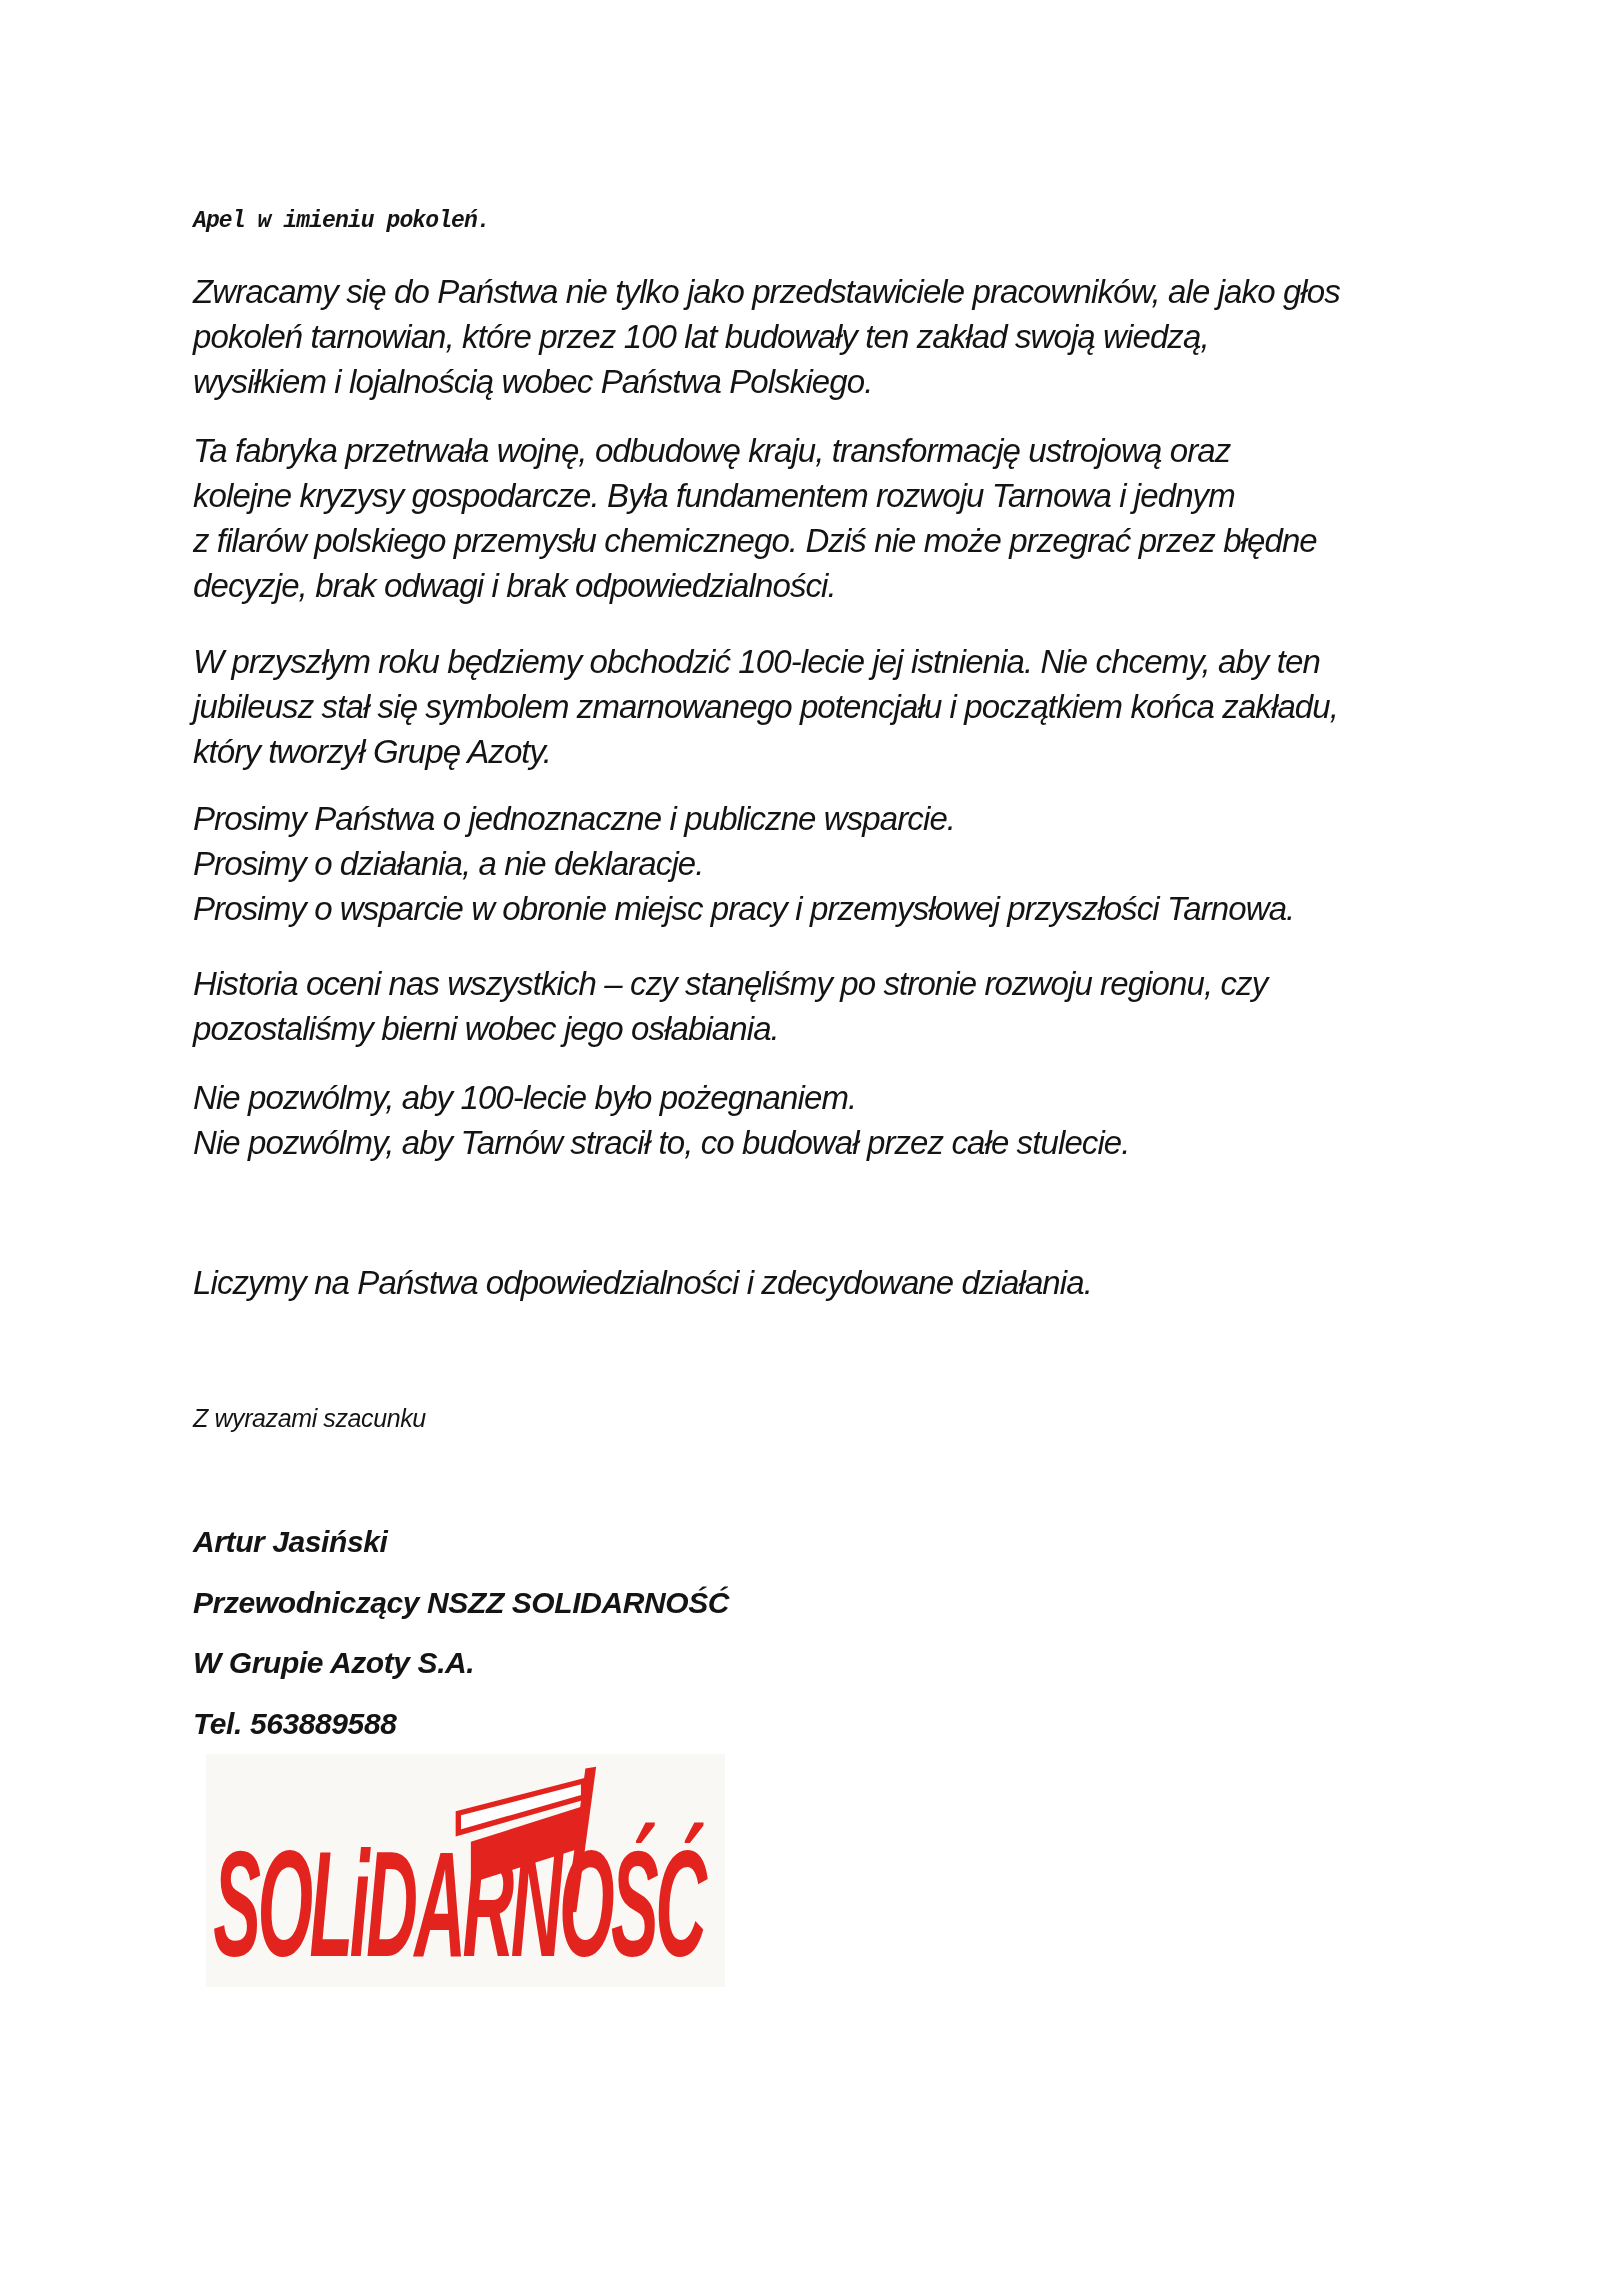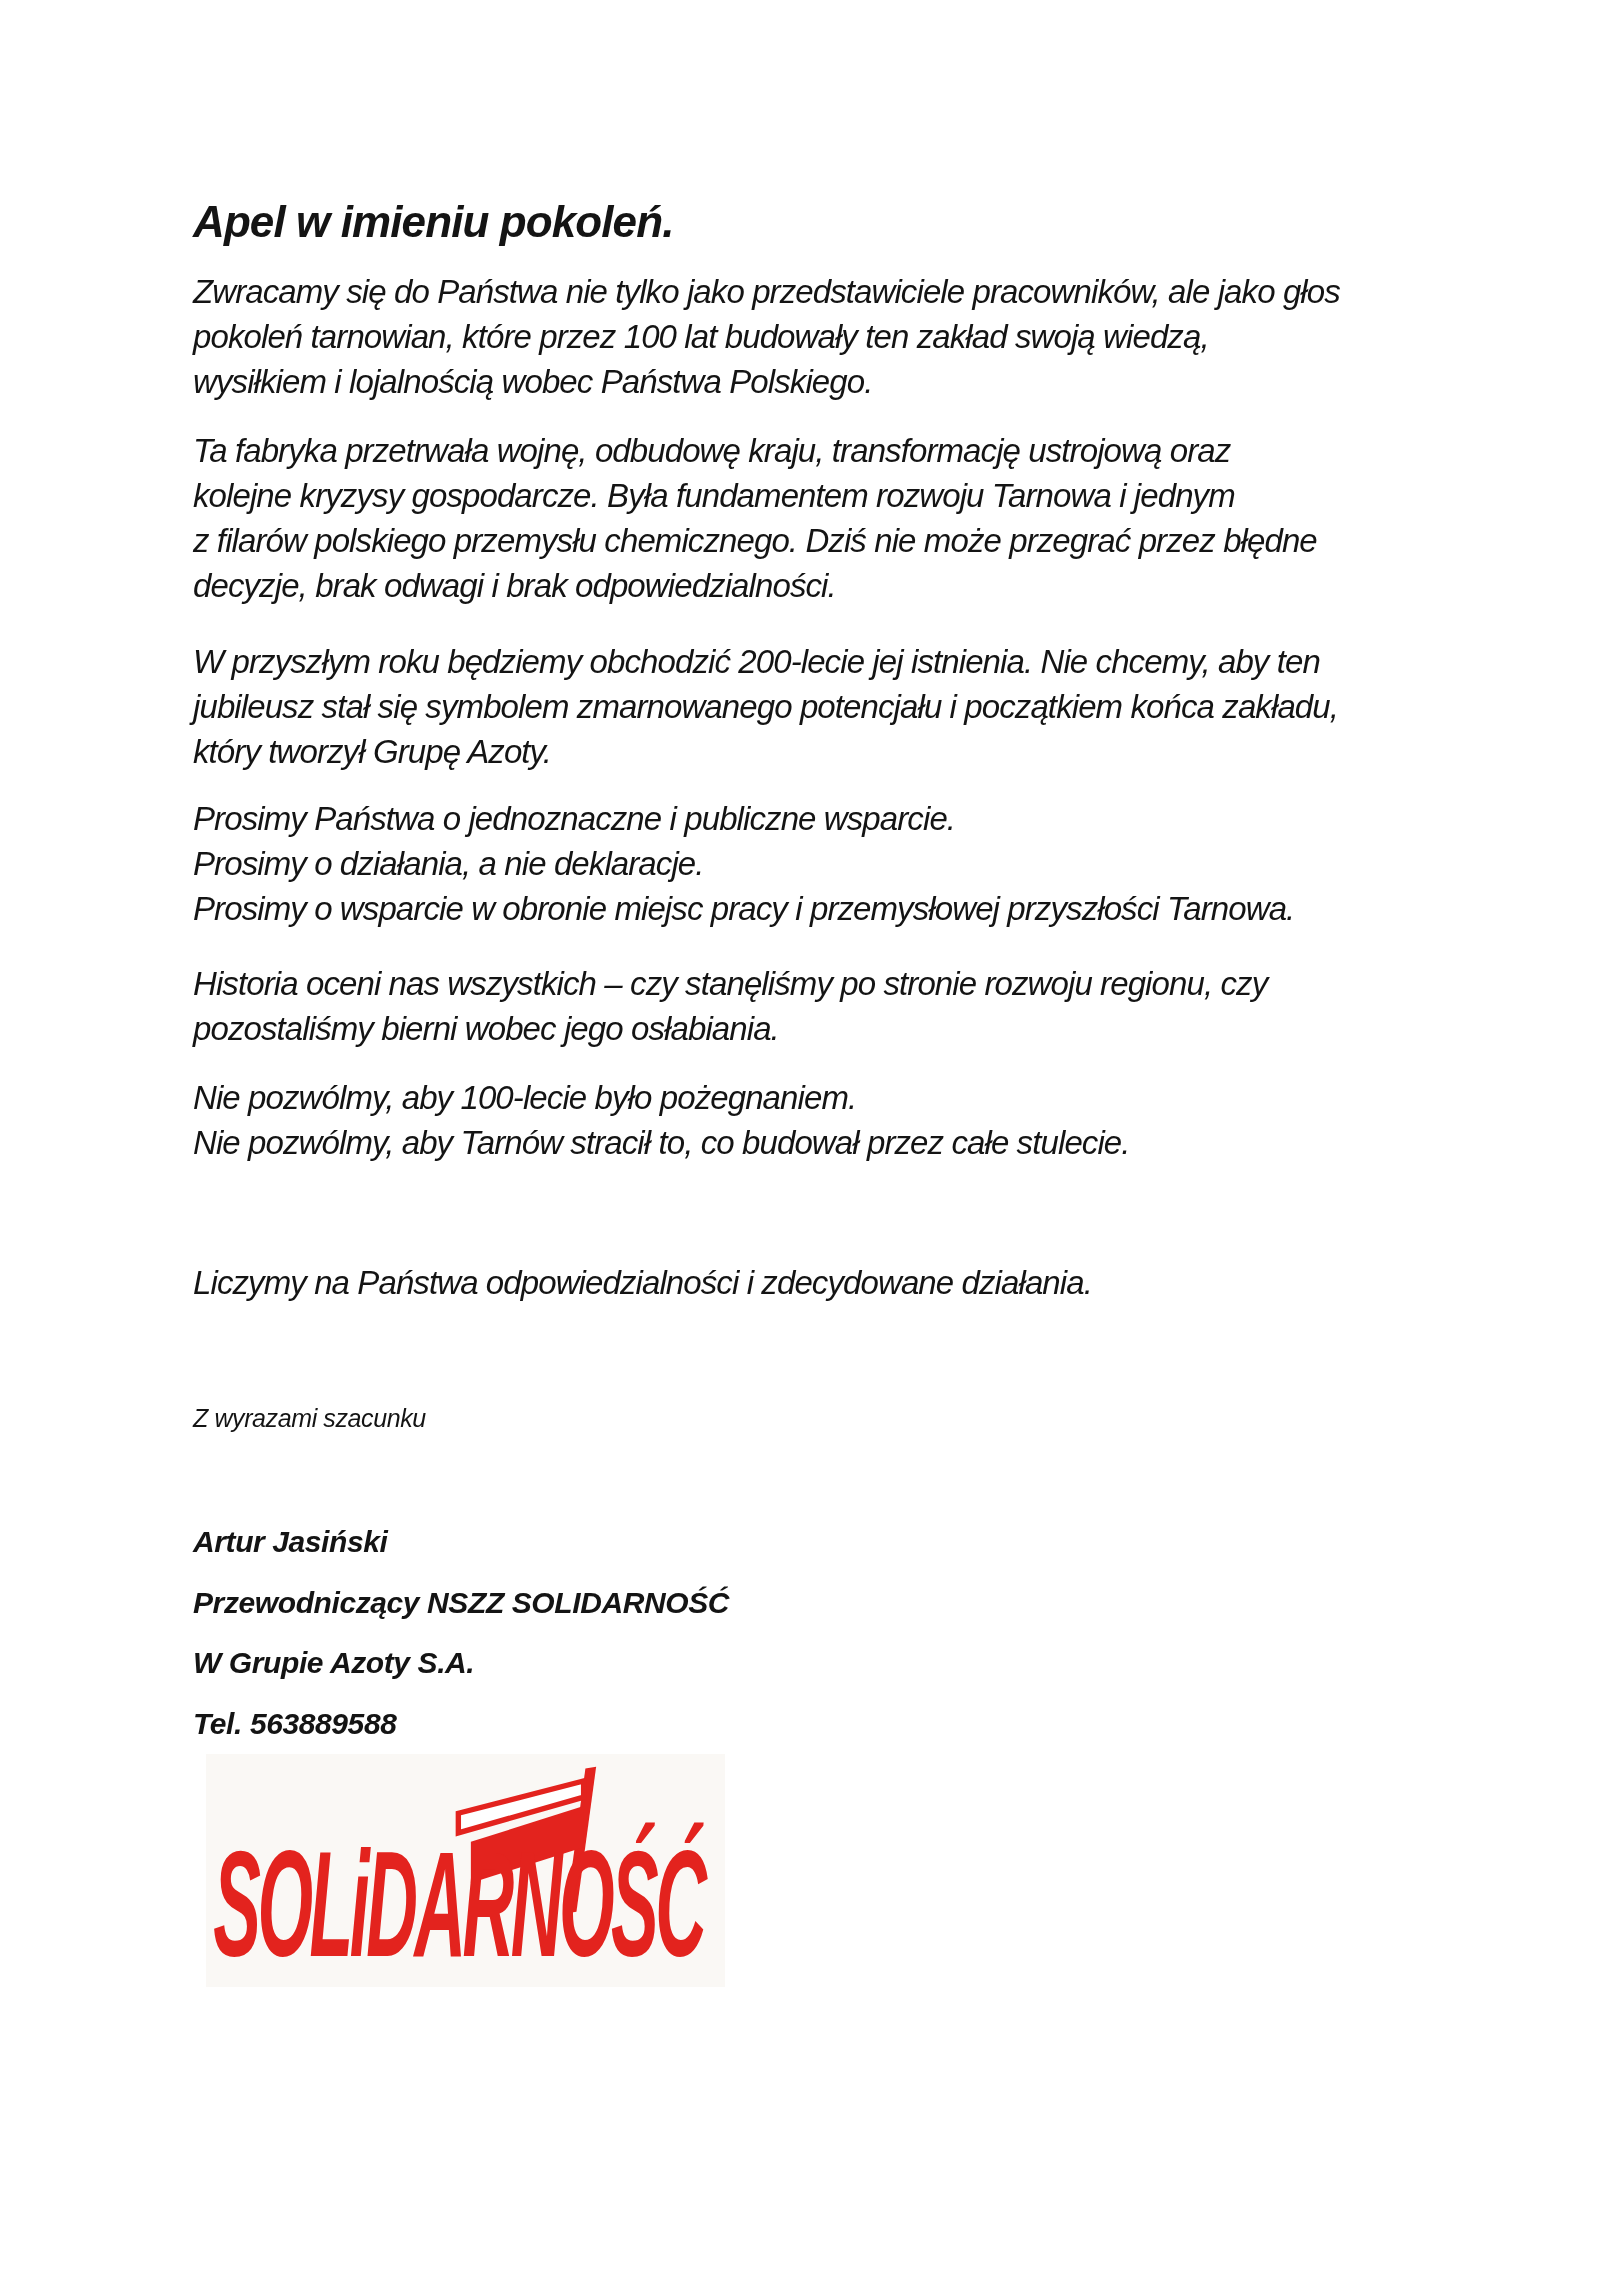--- a/index.html
+++ b/index.html
@@ -21,24 +21,25 @@
     font-weight:normal;
     font-style:italic;
     font-size:33px;
     line-height:45px;
     letter-spacing:-0.9px;
     white-space:pre;
   }
   .heading{
     font-weight:bold;
     font-style:italic;
-    font-size:44px;
+    font-size:23px;
     line-height:45px;
     letter-spacing:-0.9px;
     white-space:pre;
+    font-family:Liberation Mono, monospace;
   }
   .closing{
     font-style:italic;
     font-weight:normal;
     font-size:25px;
     line-height:43px;
     letter-spacing:-0.4px;
     white-space:pre;
   }
   .sig-line{
@@ -71,21 +72,21 @@
 
 <div class="abs body-par" style="top:269px">Zwracamy się do Państwa nie tylko jako przedstawiciele pracowników, ale jako głos
 pokoleń tarnowian, które przez 100 lat budowały ten zakład swoją wiedzą,
 wysiłkiem i lojalnością wobec Państwa Polskiego.</div>
 
 <div class="abs body-par" style="top:428px">Ta fabryka przetrwała wojnę, odbudowę kraju, transformację ustrojową oraz
 kolejne kryzysy gospodarcze. Była fundamentem rozwoju Tarnowa i jednym
 z filarów polskiego przemysłu chemicznego. Dziś nie może przegrać przez błędne
 decyzje, brak odwagi i brak odpowiedzialności.</div>
 
-<div class="abs body-par" style="top:639px">W przyszłym roku będziemy obchodzić 200-lecie jej istnienia. Nie chcemy, aby ten
+<div class="abs body-par" style="top:639px">W przyszłym roku będziemy obchodzić 100-lecie jej istnienia. Nie chcemy, aby ten
 jubileusz stał się symbolem zmarnowanego potencjału i początkiem końca zakładu,
 który tworzył Grupę Azoty.</div>
 
 <div class="abs body-par" style="top:796px">Prosimy Państwa o jednoznaczne i publiczne wsparcie.
 Prosimy o działania, a nie deklaracje.
 Prosimy o wsparcie w obronie miejsc pracy i przemysłowej przyszłości Tarnowa.</div>
 
 <div class="abs body-par" style="top:961px">Historia oceni nas wszystkich – czy stanęliśmy po stronie rozwoju regionu, czy
 pozostaliśmy bierni wobec jego osłabiania.</div>
 

